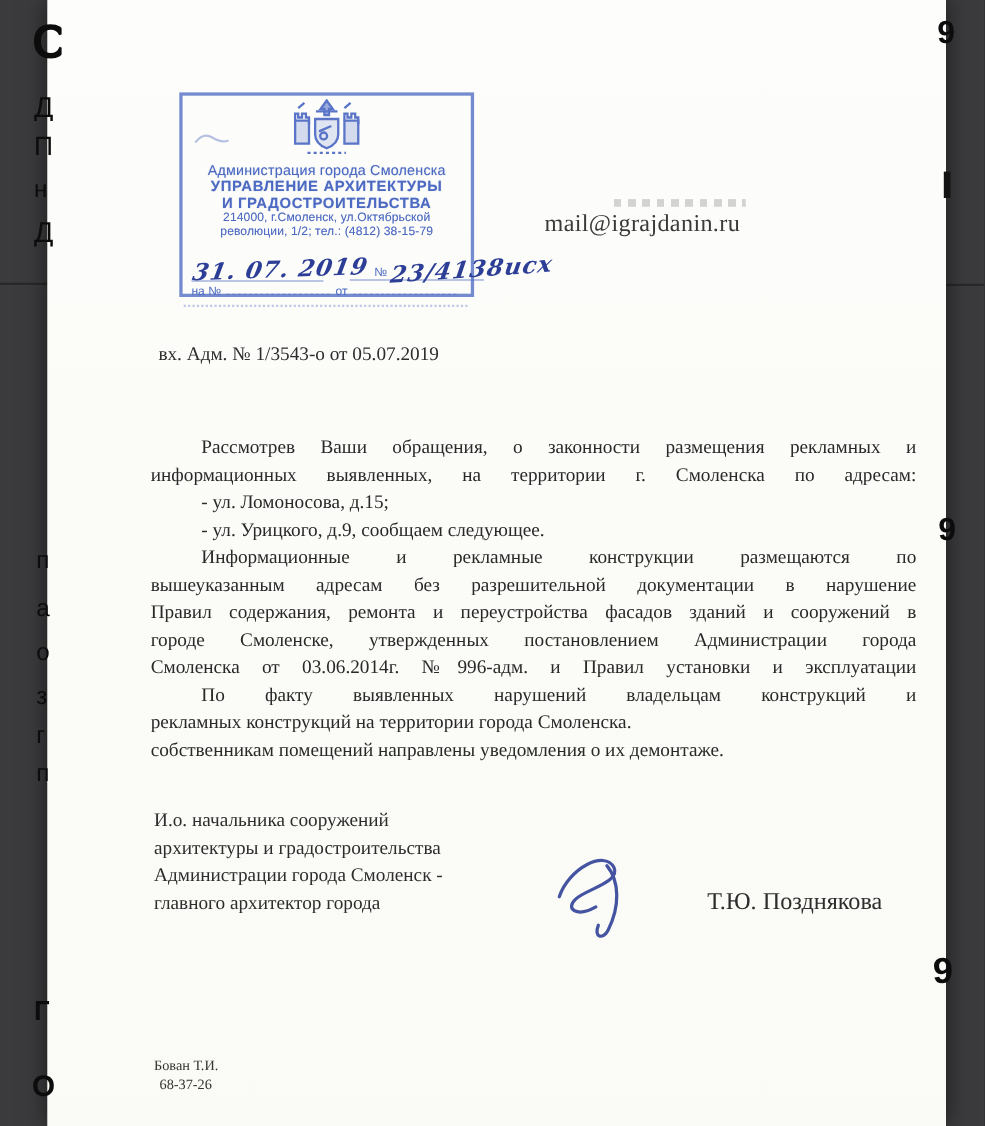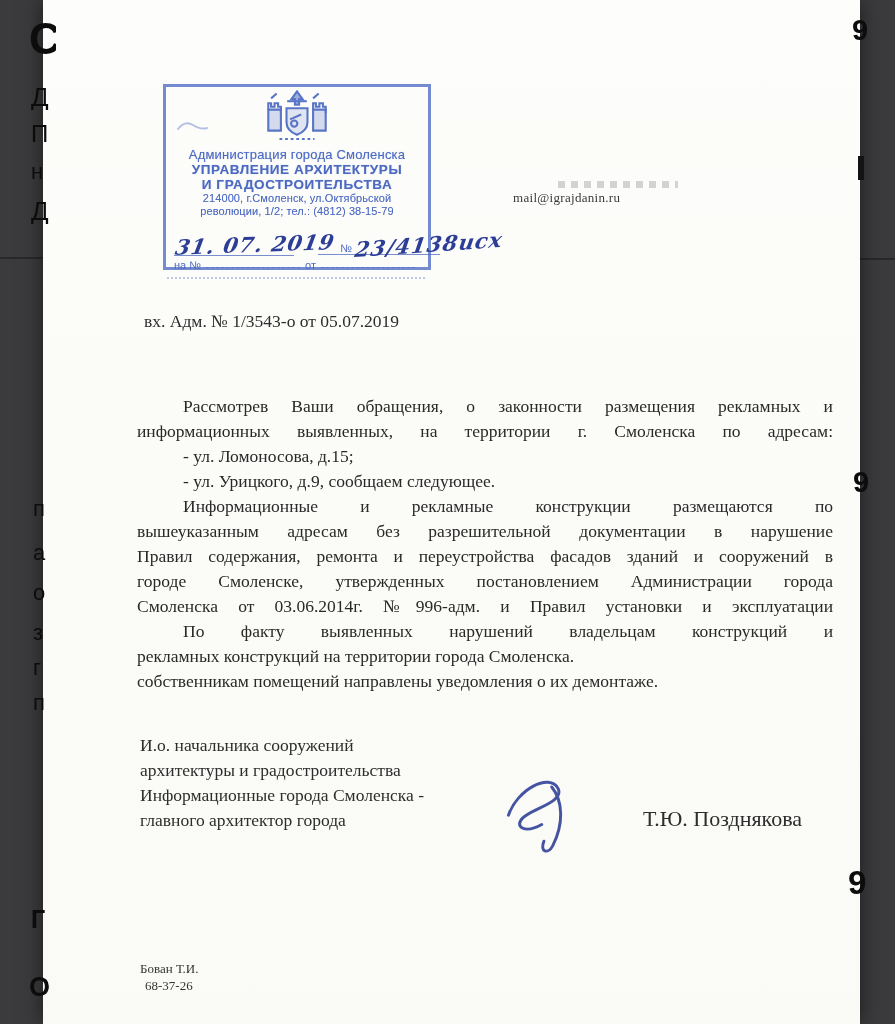--- a/index.html
+++ b/index.html
@@ -41,21 +41,21 @@
   .hand-underline{position:absolute;height:0;border-top:1.5px solid rgba(77,106,195,.75);}
   .nano-row{position:absolute;left:8px;right:8px;top:170px;display:flex;
             align-items:flex-end;font-size:11px;color:#4d6ac3;}
   .nano-row .dash{flex:1;border-bottom:1.5px dashed rgba(77,106,195,.65);
                   margin:0 5px 3px 5px;height:10px;}
   .stamp-dots{position:absolute;left:124px;top:277px;width:258px;height:0;
               border-top:2px dotted rgba(77,106,195,.35);}
   .smudge{position:absolute;left:10px;top:30px;opacity:.55;}
 
   
-  .email{position:absolute;left:470px;top:190px;font-size:13px;color:#3a3a3a;
+  .email{position:absolute;left:452px;top:190px;font-size:22px;color:#3a3a3a;
          letter-spacing:.3px;font-family:"Liberation Serif",serif;}
   .redact{position:absolute;left:515px;top:181px;width:120px;height:7px;opacity:.7;
           background:repeating-linear-gradient(90deg,#c2c2c2 0 7px,transparent 7px 13px);
           filter:blur(.7px);}
 
   
   .inrefs{position:absolute;left:101px;top:309px;font-size:17.5px;line-height:25px;
           color:#2d2d2d;}
 
   
@@ -200,21 +200,21 @@
       <div class="jline">городе Смоленске, утвержденных постановлением Администрации города</div>
       <div class="jline">Смоленска от 03.06.2014г. №996-адм. и Правил установки и эксплуатации</div>
       <div class="jline ind">По факту выявленных нарушений владельцам конструкций и</div>
       <div class="jline end">рекламных конструкций на территории города Смоленска.</div>
       <div class="jline end">собственникам помещений направлены уведомления о их демонтаже.</div>
     </div>
 
     <div class="sigblock">
       <div>И.о. начальника сооружений</div>
       <div>архитектуры и градостроительства</div>
-      <div>Информационные города Смоленска -</div>
+      <div>Администрации города Смоленск -</div>
       <div>главного архитектор города</div>
     </div>
     <svg class="sig-svg" width="110" height="105" viewBox="0 0 100 100">
       <g stroke="#2c3e96" stroke-width="2.8" fill="none" stroke-linecap="round" opacity=".88" transform="rotate(-4 50 50)">
         <path d="M14,52 C24,28 56,14 63,30 C68,43 38,47 28,55 C18,63 28,71 45,63"></path>
         <path d="M57,28 C67,42 66,64 54,84 C49,92 41,89 46,79"></path>
       </g>
     </svg>
     <div class="sig-name">Т.Ю. Позднякова</div>
 

